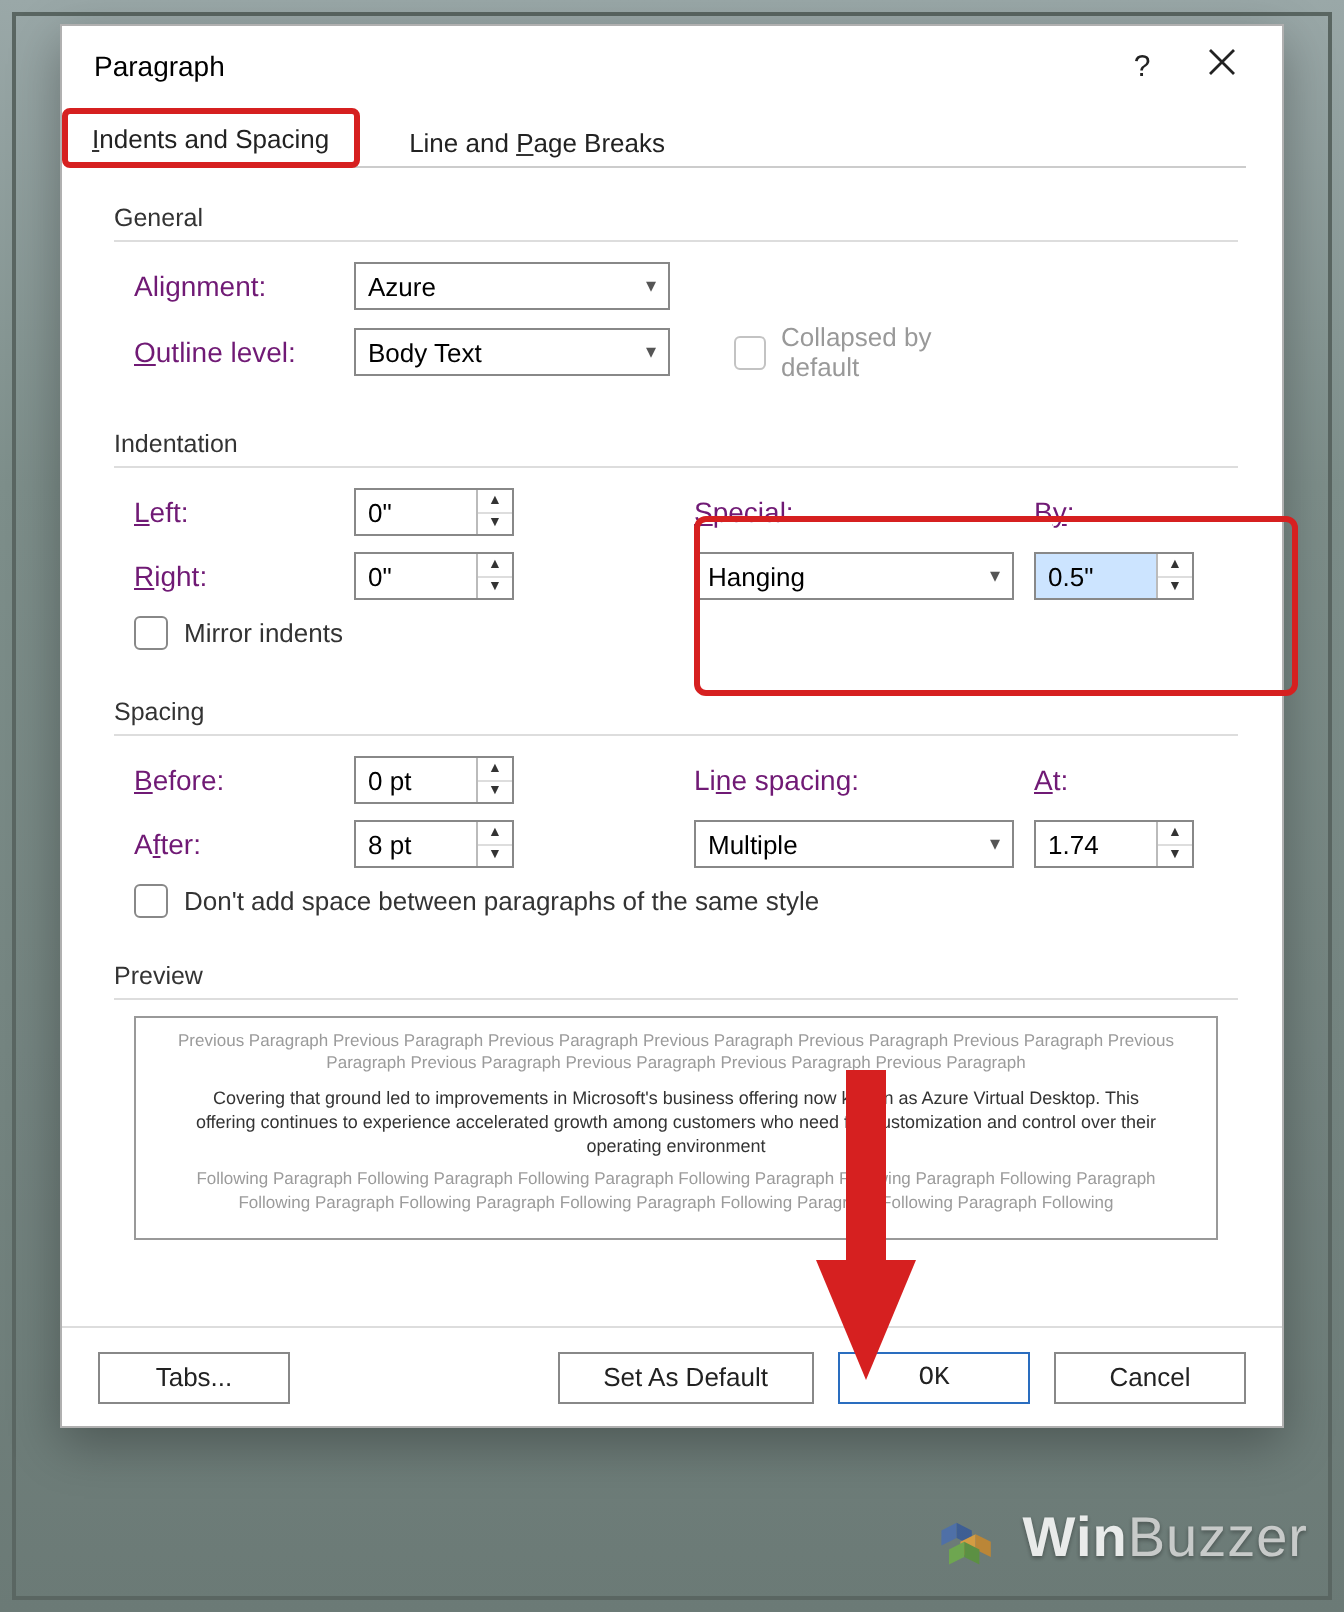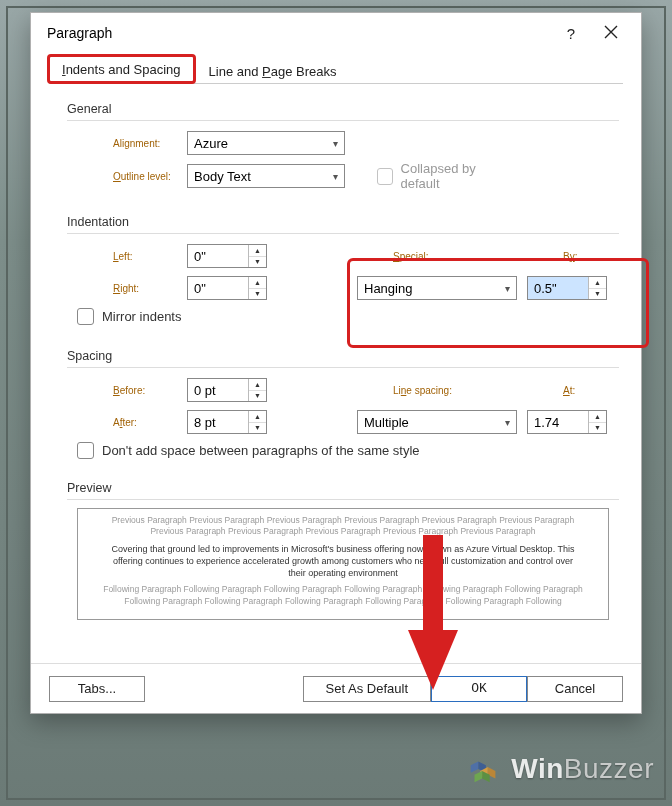--- a/index.html
+++ b/index.html
@@ -38,22 +38,22 @@
   .titlebar .help-btn, .titlebar .close-btn {
     width: 40px; height: 32px;
     display: flex; align-items: center; justify-content: center;
     font-size: 15px; color: #222;
     cursor: pointer;
   }
   .close-x svg { width: 14px; height: 14px; stroke: #222; stroke-width: 1.4; }
 
   .tabs {
     display: flex;
-    padding-left: 16px;
-    gap: 0;
+    padding-left: 0;
+    gap: 12px;
     align-items: flex-end;
     height: 30px;
   }
   .tab {
     padding: 5px 12px 4px;
     font-size: 13px;
     color: #222;
     border: 1px solid transparent;
     border-bottom: none;
     cursor: pointer;
@@ -65,37 +65,37 @@
     top: 1px;
     background: #fff;
   }
   .tab .ul { text-decoration: underline; text-decoration-color: #333; }
   .tab-rule {
     border-top: 1px solid #ccc;
     margin: 0 18px 0 18px;
   }
 
   .content {
-    padding: 10px 22px 10px 36px;
+    padding: 10px 22px 10px 26px;
   }
   .grouplabel {
     font-size: 12.5px;
     color: #333;
     margin: 8px 0 4px 0;
   }
   .grouprule { border: none; border-top: 1px solid #ddd; margin: 2px 0 8px 0; }
 
   .row {
     display: grid;
     grid-template-columns: 110px 160px 30px 130px 80px;
     align-items: center;
     margin: 4px 0 4px 10px;
     height: 28px;
   }
-  .lbl { color: #a16207; font-size: 10px; margin-left: 36px; }
+  .lbl { color: #701a75; font-size: 14px; }
   .lbl .u { text-decoration: underline; }
 
   .combo, .select {
     display: flex;
     align-items: center;
     border: 1px solid #888;
     height: 24px;
     background: #fff;
     padding: 0 6px;
     font-size: 13px;
@@ -163,20 +163,21 @@
   .preview-box .dark { color: #333; font-size: 9px; }
 
   .button-bar {
     position: absolute;
     left: 0; right: 0; bottom: 0;
     border-top: 1px solid #ddd;
     height: 50px;
     display: flex;
     align-items: center;
     padding: 0 18px;
+    gap: 12px;
   }
   .btn {
     height: 26px;
     padding: 0 22px;
     border: 1px solid #888;
     background: #fff;
     font-size: 13px;
     color: #222;
     display: flex; align-items: center; justify-content: center;
     cursor: pointer;

